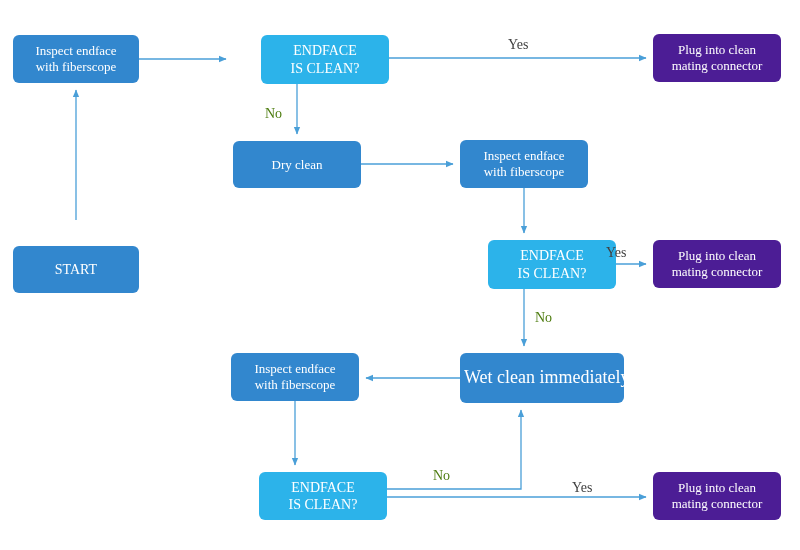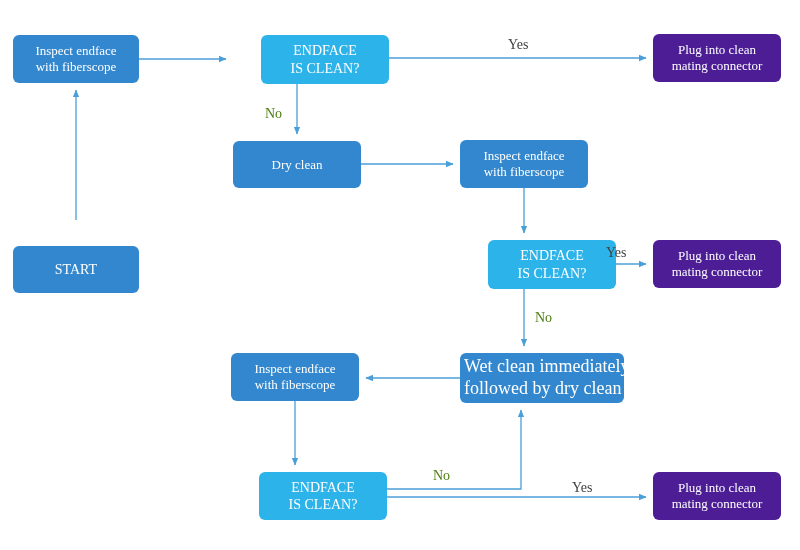--- a/index.html
+++ b/index.html
@@ -138,21 +138,20 @@
       </div>
       <div class="node node-proc" style="left: 231px; top: 353px; width: 128px; height: 48px; font-size: 13px;">
         <span class="txt">
           <span>Inspect endface</span>
           <span>with fiberscope</span>
         </span>
       </div>
       <div class="node node-proc" style="left: 460px; top: 353px; width: 164px; height: 50px; font-size: 18px;">
         <span class="txt">
           <span>Wet clean immediately</span>
-          <span>followed by dry clean</span>
         </span>
       </div>
       <div class="node node-dec" style="left: 231px; top: 472px; width: 128px; height: 48px; font-size: 14px;">
         <span class="txt">
           <span>ENDFACE</span>
           <span>IS CLEAN?</span>
         </span>
       </div>
       <div class="node node-term" style="left: 653px; top: 472px; width: 128px; height: 48px; font-size: 13px;">
         <span class="txt">

